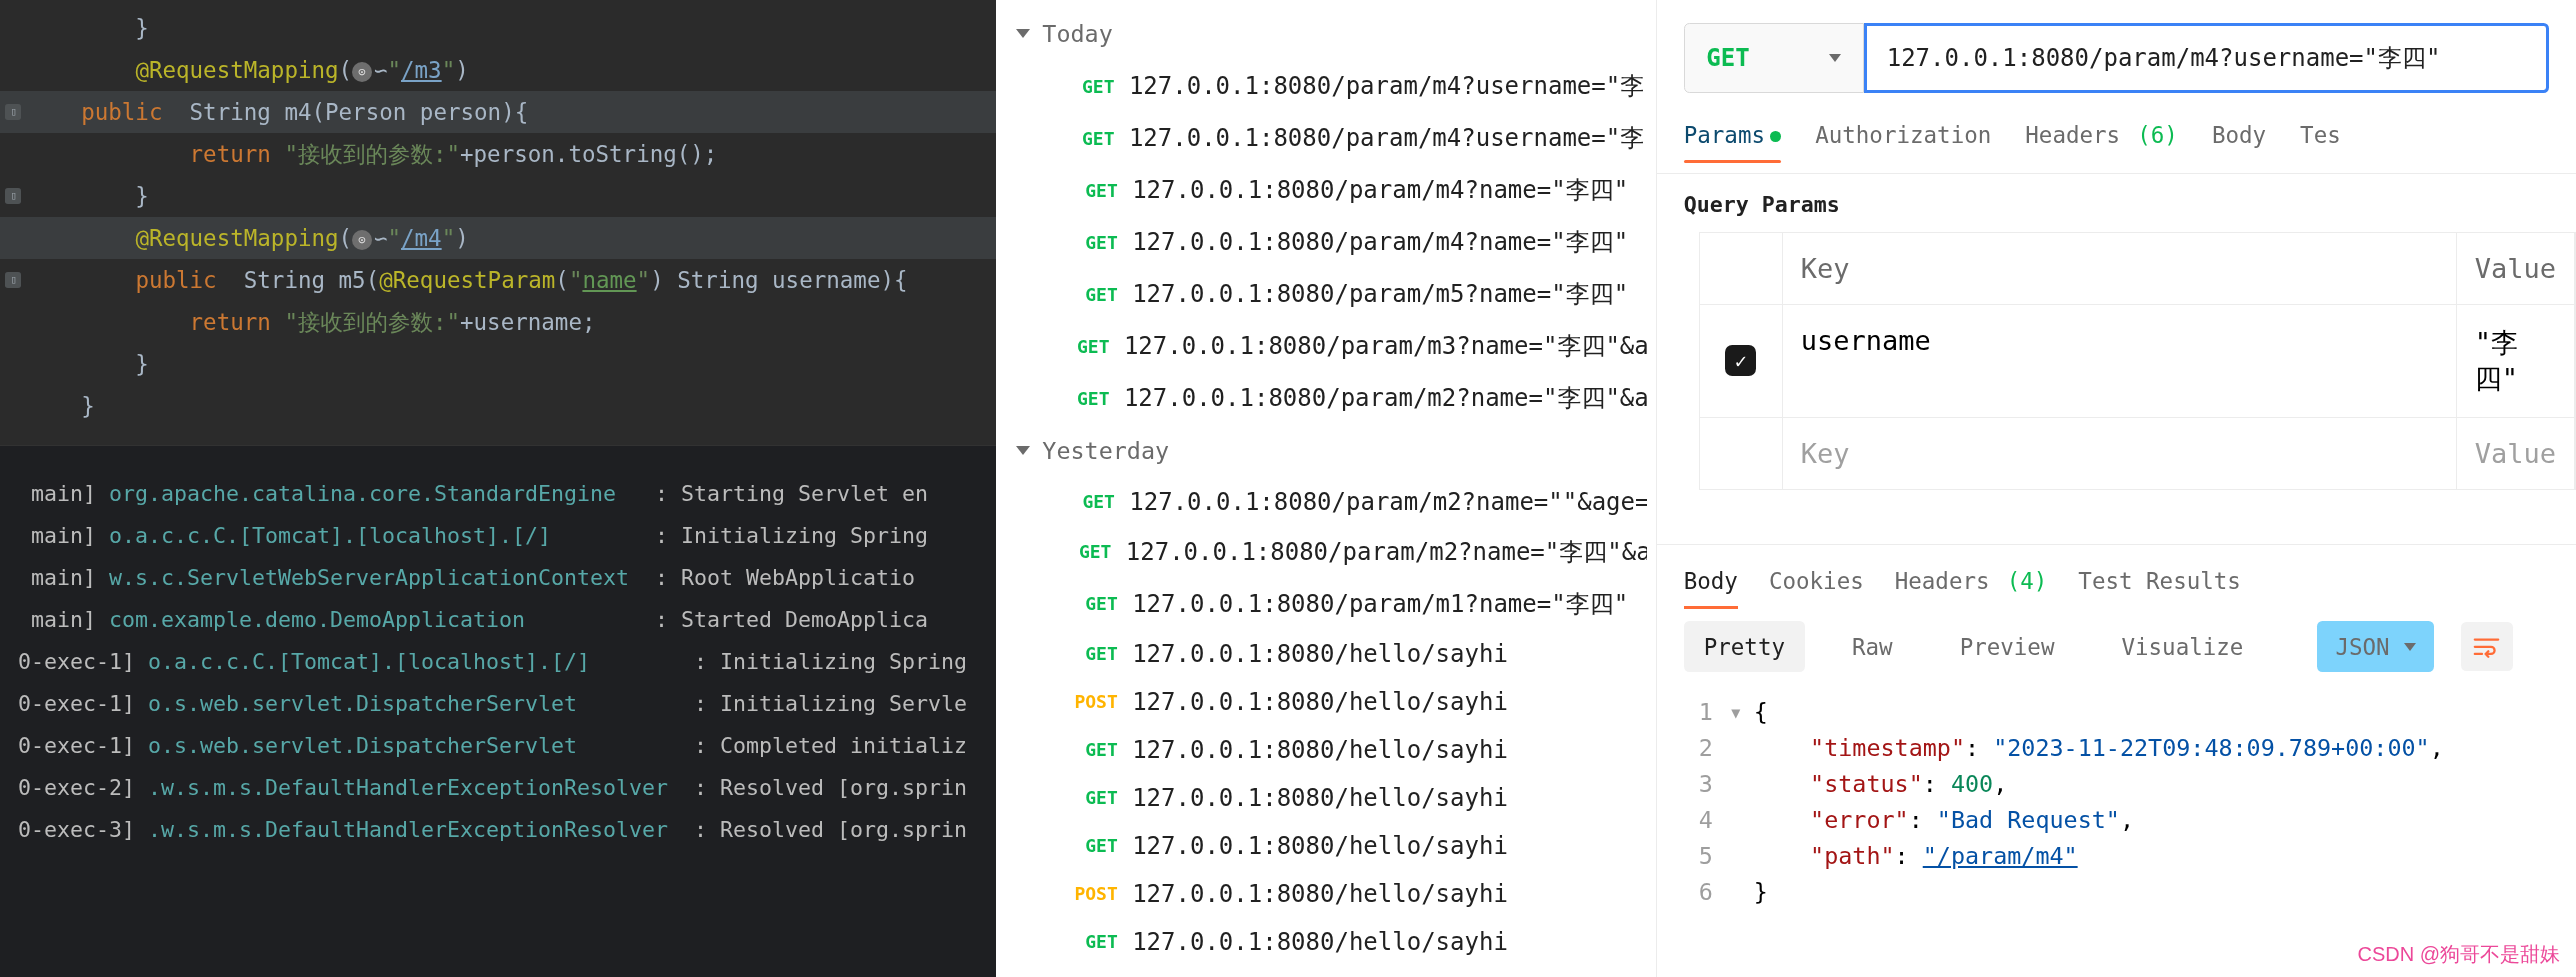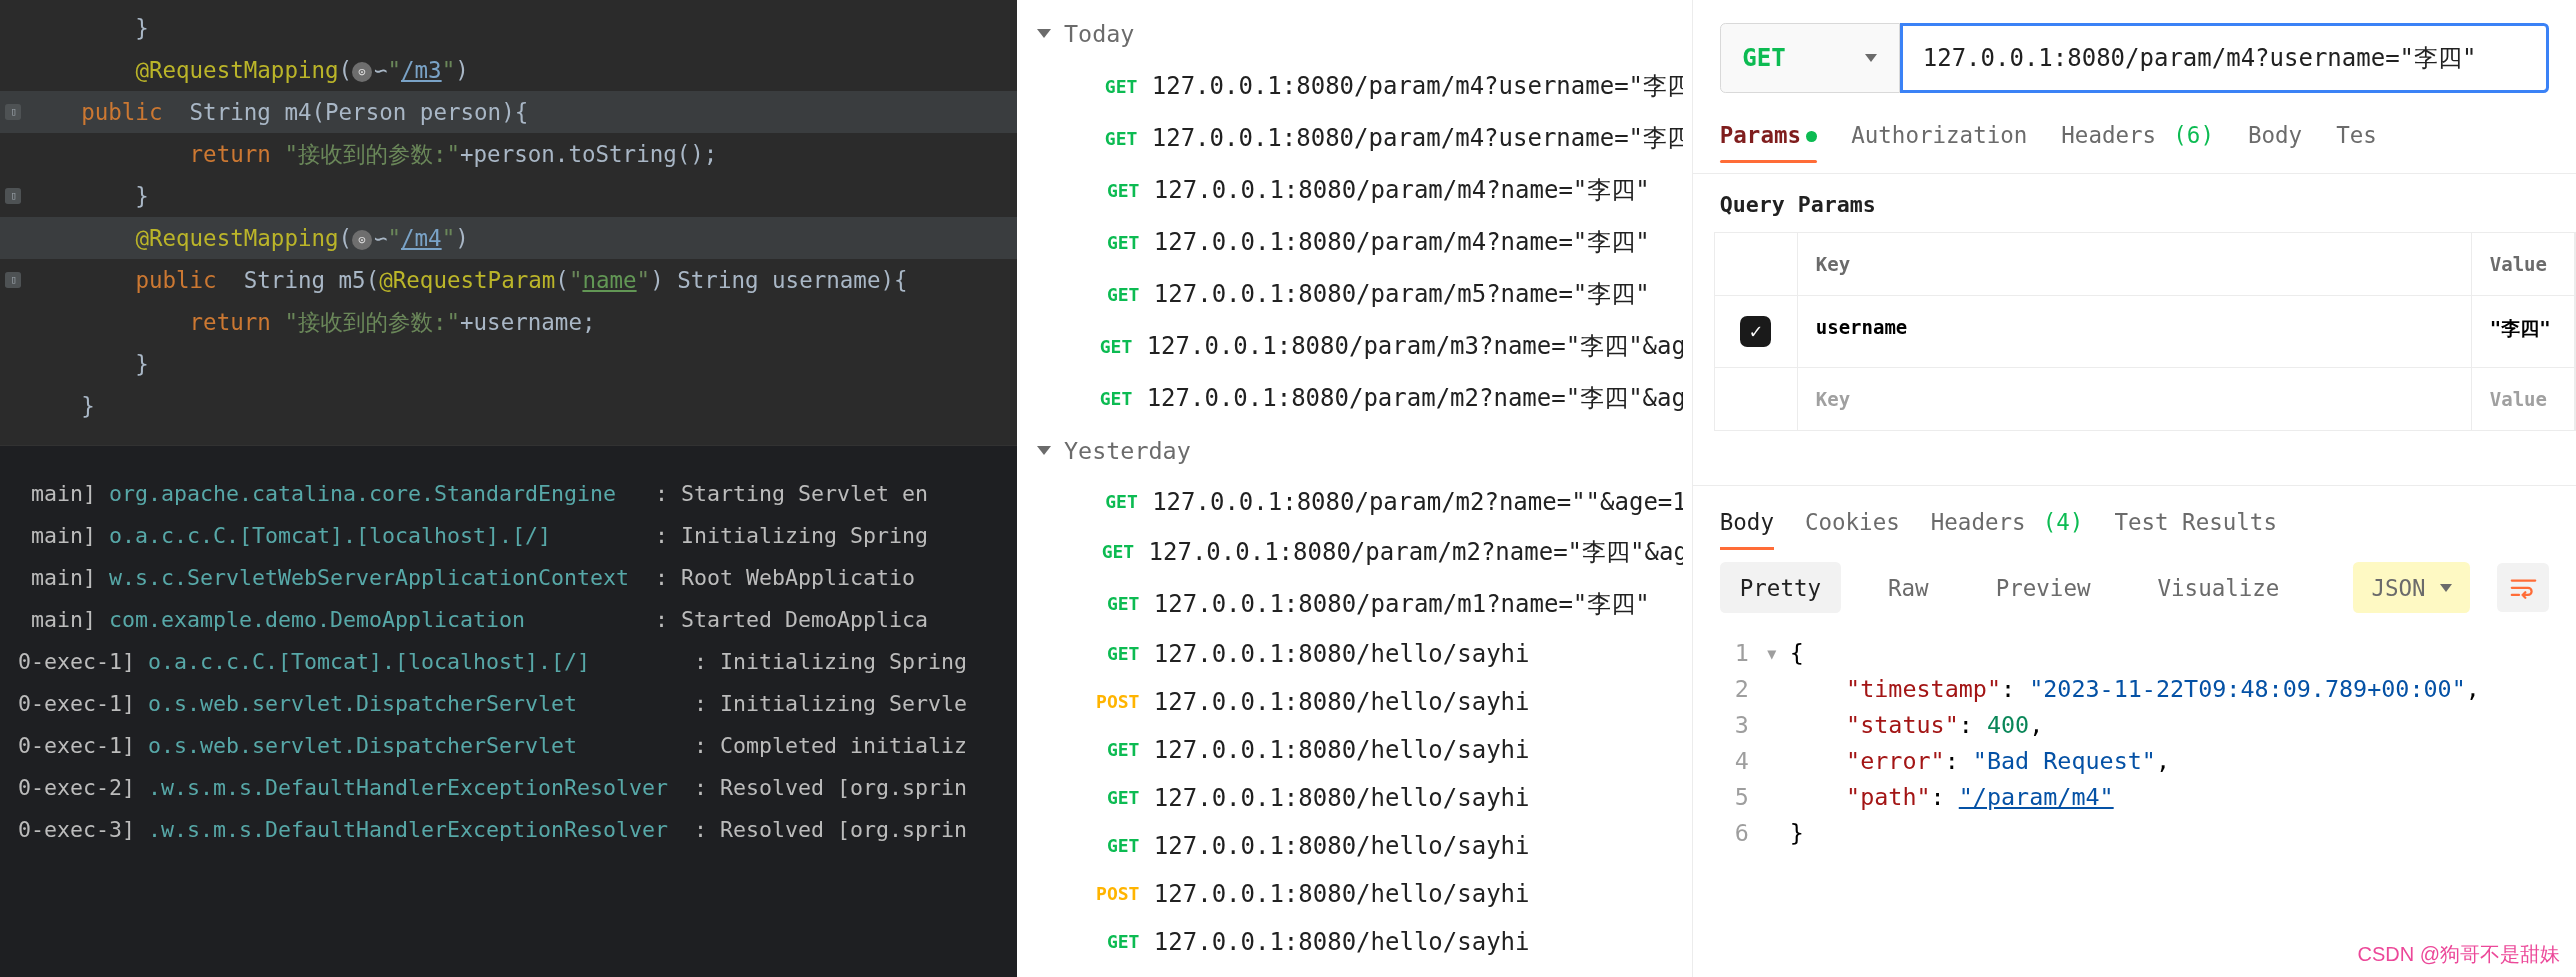--- a/index.html
+++ b/index.html
@@ -38,49 +38,49 @@
 
 .postman { flex:1; background:#fff; font-family:-apple-system,sans-serif; display:flex; flex-direction:column; border-left:0.9px solid #ececec; }
 .req-row { display:flex; padding:23.4px 27px 23.4px 27px; gap:0; }
 .method-select { display:flex; align-items:center; justify-content:space-between; width:180px; height:70px; border:0.9px solid #d9d9d9; border-radius:5.4px 0 0 5.4px; padding:0 21.6px; background:#f9f9f9; }
 .method-select-label { color:#0cbb52; font-weight:700; font-size:24px; }
 .dd-icon { width:0; height:0; border-left:6.3px solid transparent; border-right:6.3px solid transparent; border-top:8px solid #6b6b6b; }
 .url-input { flex:1; height:70px; border:3.6px solid #3b82f6; border-left:3.6px solid #3b82f6; border-radius:0 5.4px 5.4px 0; padding:0 20px; font-size:24px; color:#212121; outline:none; font-family:inherit; }
 
 .req-tabs { display:flex; gap:34px; padding:0 27px 10.8px 27px; border-bottom:0.9px solid #ececec; font-size:22.5px; }
 .req-tab { padding:5.4px 0 14.4px 0; color:#6b6b6b; cursor:pointer; position:relative; }
-.req-tab.active { color:#7f1d1d; font-weight:700; }
+.req-tab.active { color:#0c4a6e; font-weight:400; }
 .req-tab.active::after { content:""; position:absolute; bottom:-0.9px; left:0; right:0; height:3.6px; background:#ff6c37; border-radius:1.8px; }
 .dot-ind { display:inline-block; width:10.8px; height:10.8px; border-radius:50%; background:#0cbb52; margin-left:5.4px; vertical-align:middle; }
 .count-g { color:#0cbb52; margin-left:3.6px; }
 
 .sec-title { font-size:21.6px; color:#212121; font-weight:700; padding:18px 27px 14.4px 27px; }
 
-.params-table { border:0.9px solid #ececec; margin:0 0 0 21px; font-size:19px;font-weight:bold; }
+.params-table { border:0.9px solid #ececec; margin:0 0 0 42px; font-size:27px; }
 .pt-row { display:flex; border-bottom:0.9px solid #ececec; }
 .pt-row:last-child { border-bottom:none; }
 .pt-cell { padding:20px 18px; border-right:0.9px solid #ececec; }
 .pt-check { width:83px; display:flex; align-items:center; justify-content:center; }
 .pt-key { width:674px; }
 .pt-val { flex:1; }
 .pt-header .pt-cell { color:#6b6b6b; }
 .checkbox-on { width:31px; height:31px; border-radius:7.2px; background:#1a1a1a; display:flex; align-items:center; justify-content:center; }
 .checkbox-on::after { content:"✓"; color:#fff; font-size:20px; font-weight:700; }
 .placeholder-c { color:#a0a0a0; }
 
 .resp { flex:1; display:flex; flex-direction:column; border-top:0.9px solid #ececec; margin-top:54px; }
 .resp-tabs { display:flex; gap:31px; padding:18px 27px 0 27px; font-size:22.5px; }
 .resp-tab { padding:5.4px 0 14.4px 0; color:#6b6b6b; cursor:pointer; position:relative; }
 .resp-tab.active { color:#212121; font-weight:500; }
 .resp-tab.active::after { content:""; position:absolute; bottom:-0.9px; left:0; right:0; height:3.6px; background:#ff6c37; }
 
 .view-row { display:flex; align-items:center; gap:27px; padding:12.6px 27px; font-size:22.5px; color:#6b6b6b; }
 .view-btn { padding:12.6px 20px; border-radius:5.4px; cursor:pointer; }
 .view-btn.active { background:#f2f2f2; color:#212121; }
-.fmt-select { display:flex; align-items:center; gap:14.4px; padding:12.6px 18px; background:#fef9c3; border-radius:5.4px; margin-left:27px; }
+.fmt-select { display:flex; align-items:center; gap:14.4px; padding:12.6px 18px; background:#7dd3fc; border-radius:5.4px; margin-left:27px; }
 .icon-btn { width:52px; height:49px; background:#f2f2f2; border-radius:5.4px; display:flex; align-items:center; justify-content:center; color:#ff6c37; font-size:23.4px; }
 
 .json-body { padding:9px 27px; font-family:"SF Mono",monospace; font-size:23.4px; line-height:36px; }
 .json-line { display:flex; }
 .json-ln { width:45px; color:#9e9e9e; text-align:right; padding-right:16px; user-select:none; }
 .fold-tri { color:#9e9e9e; width:25px; }
 .json-code { white-space:pre; }
 .jk { color:#a31515; }
 .js { color:#0451a5; }
 .jn { color:#098658; }

